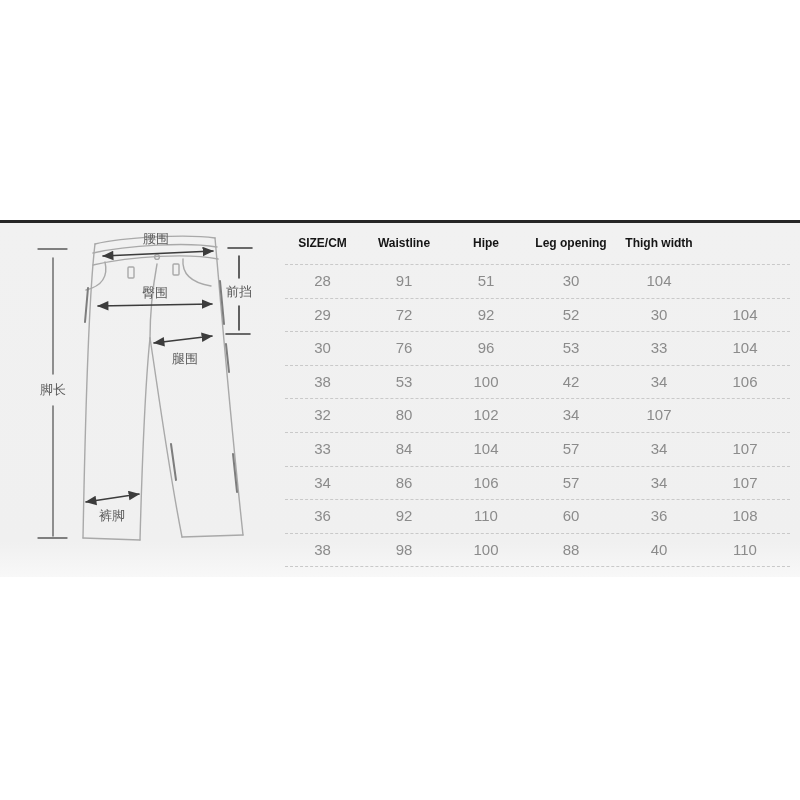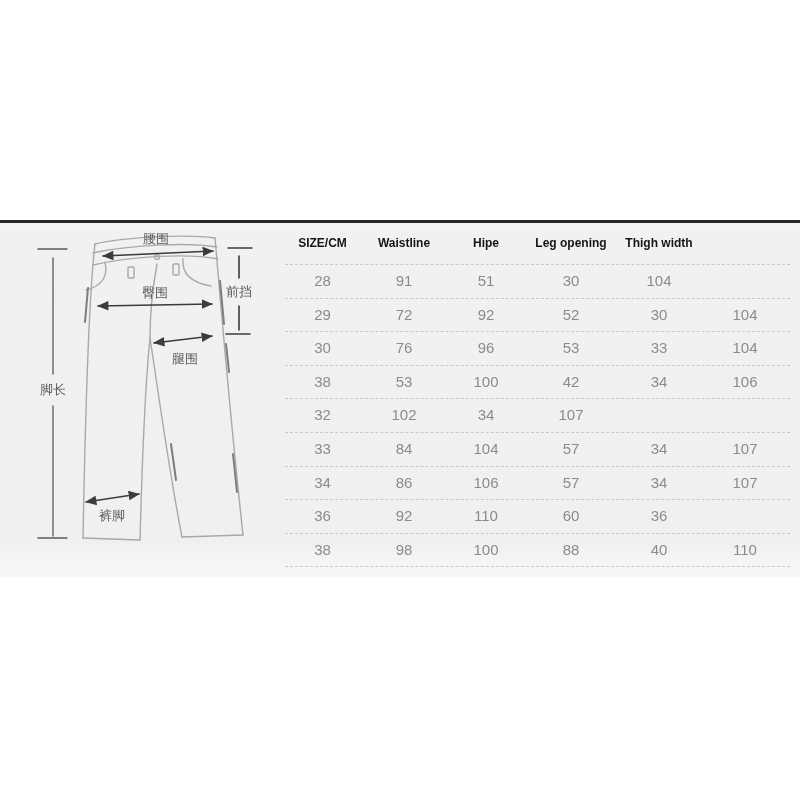--- a/index.html
+++ b/index.html
@@ -126,20 +126,21 @@
         <div class="trow">
           <div class="tcell">38</div>
           <div class="tcell">53</div>
           <div class="tcell">100</div>
           <div class="tcell">42</div>
           <div class="tcell">34</div>
           <div class="tcell">106</div>
         </div>
         <div class="trow">
           <div class="tcell">32</div>
+          <div class="tcell">80</div>
           <div class="tcell">102</div>
           <div class="tcell">34</div>
           <div class="tcell">107</div>
         </div>
         <div class="trow">
           <div class="tcell">33</div>
           <div class="tcell">84</div>
           <div class="tcell">104</div>
           <div class="tcell">57</div>
           <div class="tcell">34</div>
@@ -152,20 +153,21 @@
           <div class="tcell">57</div>
           <div class="tcell">34</div>
           <div class="tcell">107</div>
         </div>
         <div class="trow">
           <div class="tcell">36</div>
           <div class="tcell">92</div>
           <div class="tcell">110</div>
           <div class="tcell">60</div>
           <div class="tcell">36</div>
+          <div class="tcell">108</div>
         </div>
         <div class="trow">
           <div class="tcell">38</div>
           <div class="tcell">98</div>
           <div class="tcell">100</div>
           <div class="tcell">88</div>
           <div class="tcell">40</div>
           <div class="tcell">110</div>
         </div>
       </div>

